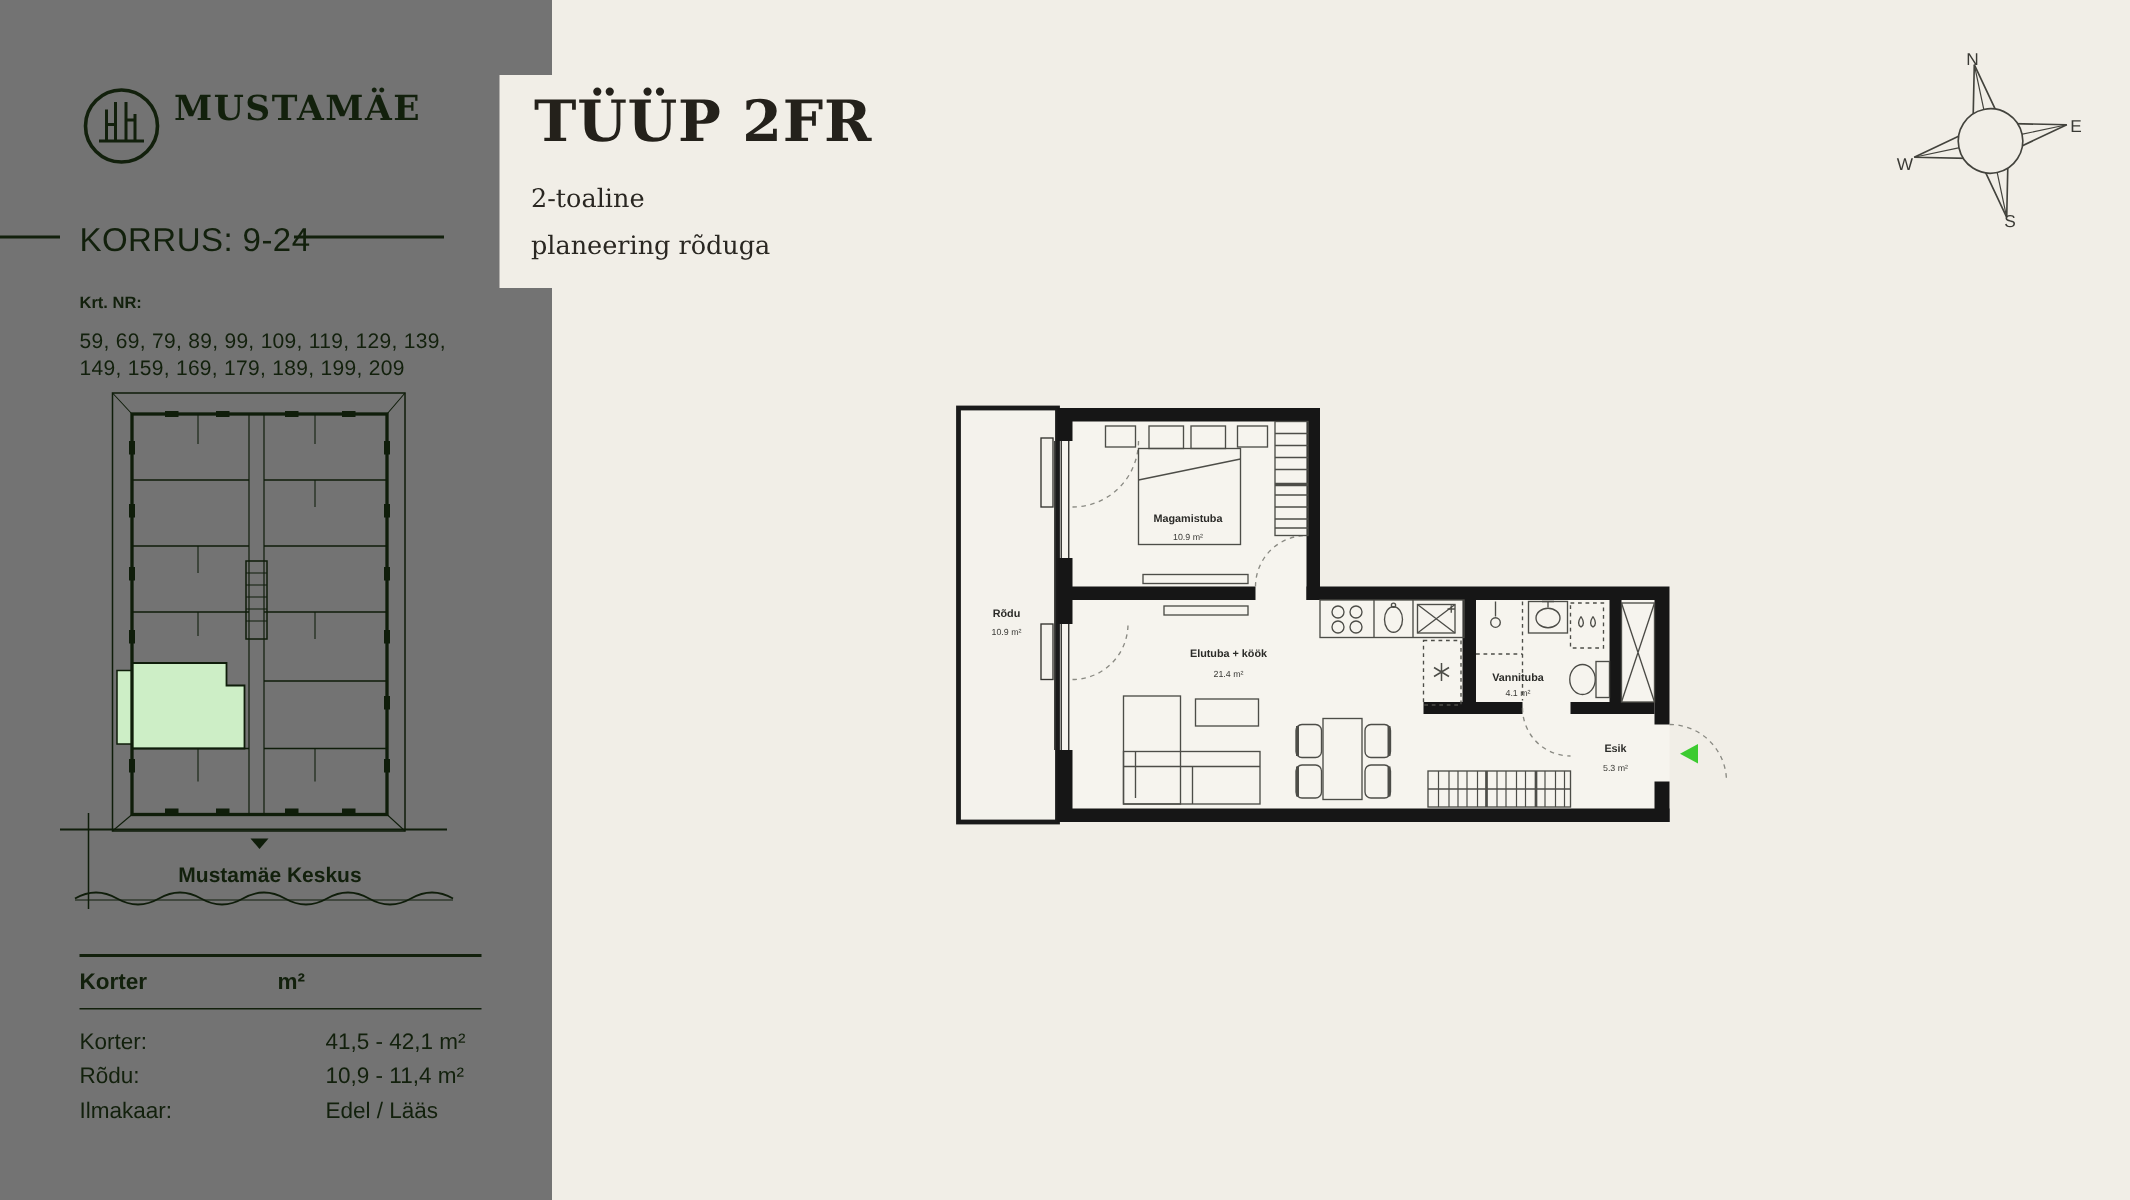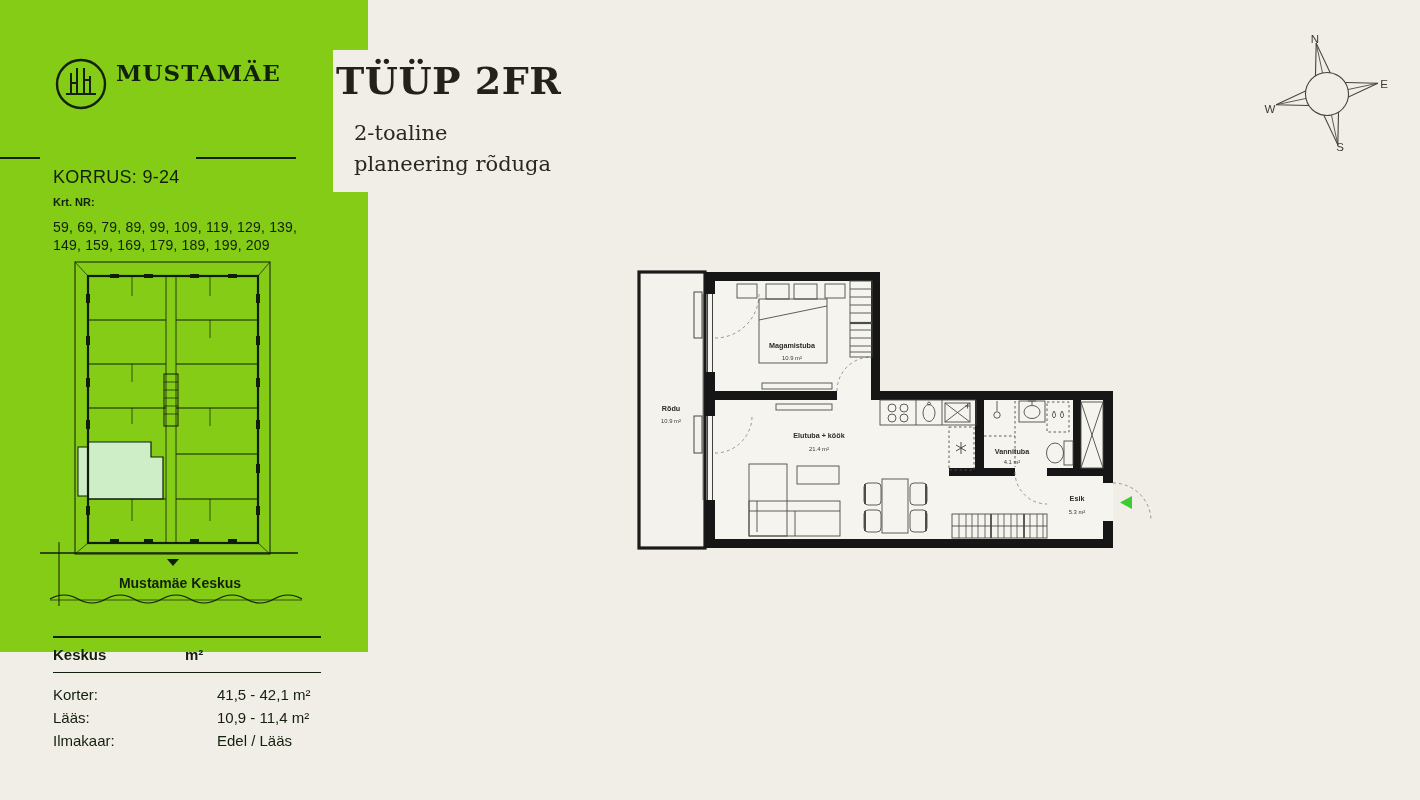--- a/index.html
+++ b/index.html
@@ -1,38 +1,38 @@
 <!DOCTYPE html>
 <html><head>
 <meta charset="utf-8">
 <style>
   html,body{margin:0;padding:0;background:#e8e5de;}
   #screen{position:relative;width:1420px;height:800px;background:#f1eee7;overflow:hidden;
           font-family:"Liberation Sans",sans-serif;color:#14230e;}
   .abs{position:absolute;}
   
-  #sidebar{left:0;top:0;width:368px;height:652px;background:#84cc16;}
+  #sidebar{left:0;top:0;width:368px;height:800px;background:#737373;}
   #brand-word{left:116px;top:60px;font-family:"DejaVu Serif","Liberation Serif",serif;
               font-weight:600;font-size:23px;line-height:25px;letter-spacing:1px;color:#12200c;}
-  #korrus{left:53px;top:147px;font-size:18px;letter-spacing:.3px;color:#12200c;margin-top:20px;}
+  #korrus{left:53px;top:147px;font-size:22px;letter-spacing:.3px;color:#12200c;}
   .rule{height:2px;background:#12200c;}
   #krt-label{left:53px;top:196px;font-size:11px;font-weight:bold;color:#12200c;}
   #krt-nums{left:53px;top:218px;font-size:14px;line-height:18px;color:#12200c;letter-spacing:.2px;}
   #spec-table{left:53px;top:636px;width:268px;font-size:15px;color:#12200c;}
   #spec-head{display:grid;grid-template-columns:132px 1fr;font-weight:bold;
              border-top:2px solid #12200c;border-bottom:1.5px solid #12200c;
              padding:8px 0 9px 0;}
   #spec-rows{margin-top:10px;}
   .spec-row{display:grid;grid-template-columns:132px 1fr;line-height:23px;gap:32px;}
   
   #notch{left:333px;top:50px;width:36px;height:142px;background:#f1eee7;}
-  #title{left:336px;top:58px;font-family:"DejaVu Serif","Liberation Serif",serif;
+  #title{left:356px;top:58px;font-family:"DejaVu Serif","Liberation Serif",serif;
          font-weight:600;font-size:38px;letter-spacing:.5px;color:#24211b;}
   #subtitle{left:354px;top:118px;font-family:"DejaVu Serif","Liberation Serif",serif;
-            font-size:21px;line-height:31px;color:#2a2722;}
+            font-size:17px;line-height:31px;color:#2a2722;}
   svg text{font-family:"Liberation Sans",sans-serif;}
   .room-name{font-weight:bold;font-size:7.2px;fill:#2b2b28;}
   .room-area{font-size:5.9px;fill:#3a3a36;}
   .cap{font-weight:bold;font-size:14px;fill:#12200c;}
 </style>
 </head>
 <body>
 
 <div id="screen">
 
@@ -112,30 +112,30 @@
         <path d="M19,288 V352" stroke-width="1"></path>
         <path d="M10,346 H262" stroke-width=".7"></path>
         <path d="M10,345 Q24,337 38,345 T66,345 T94,345 T122,345 T150,345 T178,345 T206,345 T234,345 T262,345" stroke-width="1.2"></path>
       </g>
       <polygon points="127,305 139,305 133,312" fill="#0f1d0a"></polygon>
       <text x="140" y="334" text-anchor="middle" class="cap">Mustamäe Keskus</text>
     </svg>
 
     <div id="spec-table" class="abs">
       <div id="spec-head">
-        <div>Keskus</div>
+        <div>Korter</div>
         <div>m²</div>
       </div>
       <div id="spec-rows">
         <div class="spec-row">
           <div>Korter:</div>
           <div>41,5 - 42,1 m²</div>
         </div>
         <div class="spec-row">
-          <div>Lääs:</div>
+          <div>Rõdu:</div>
           <div>10,9 - 11,4 m²</div>
         </div>
         <div class="spec-row">
           <div>Ilmakaar:</div>
           <div>Edel / Lääs</div>
         </div>
       </div>
     </div>
   </div>
 

